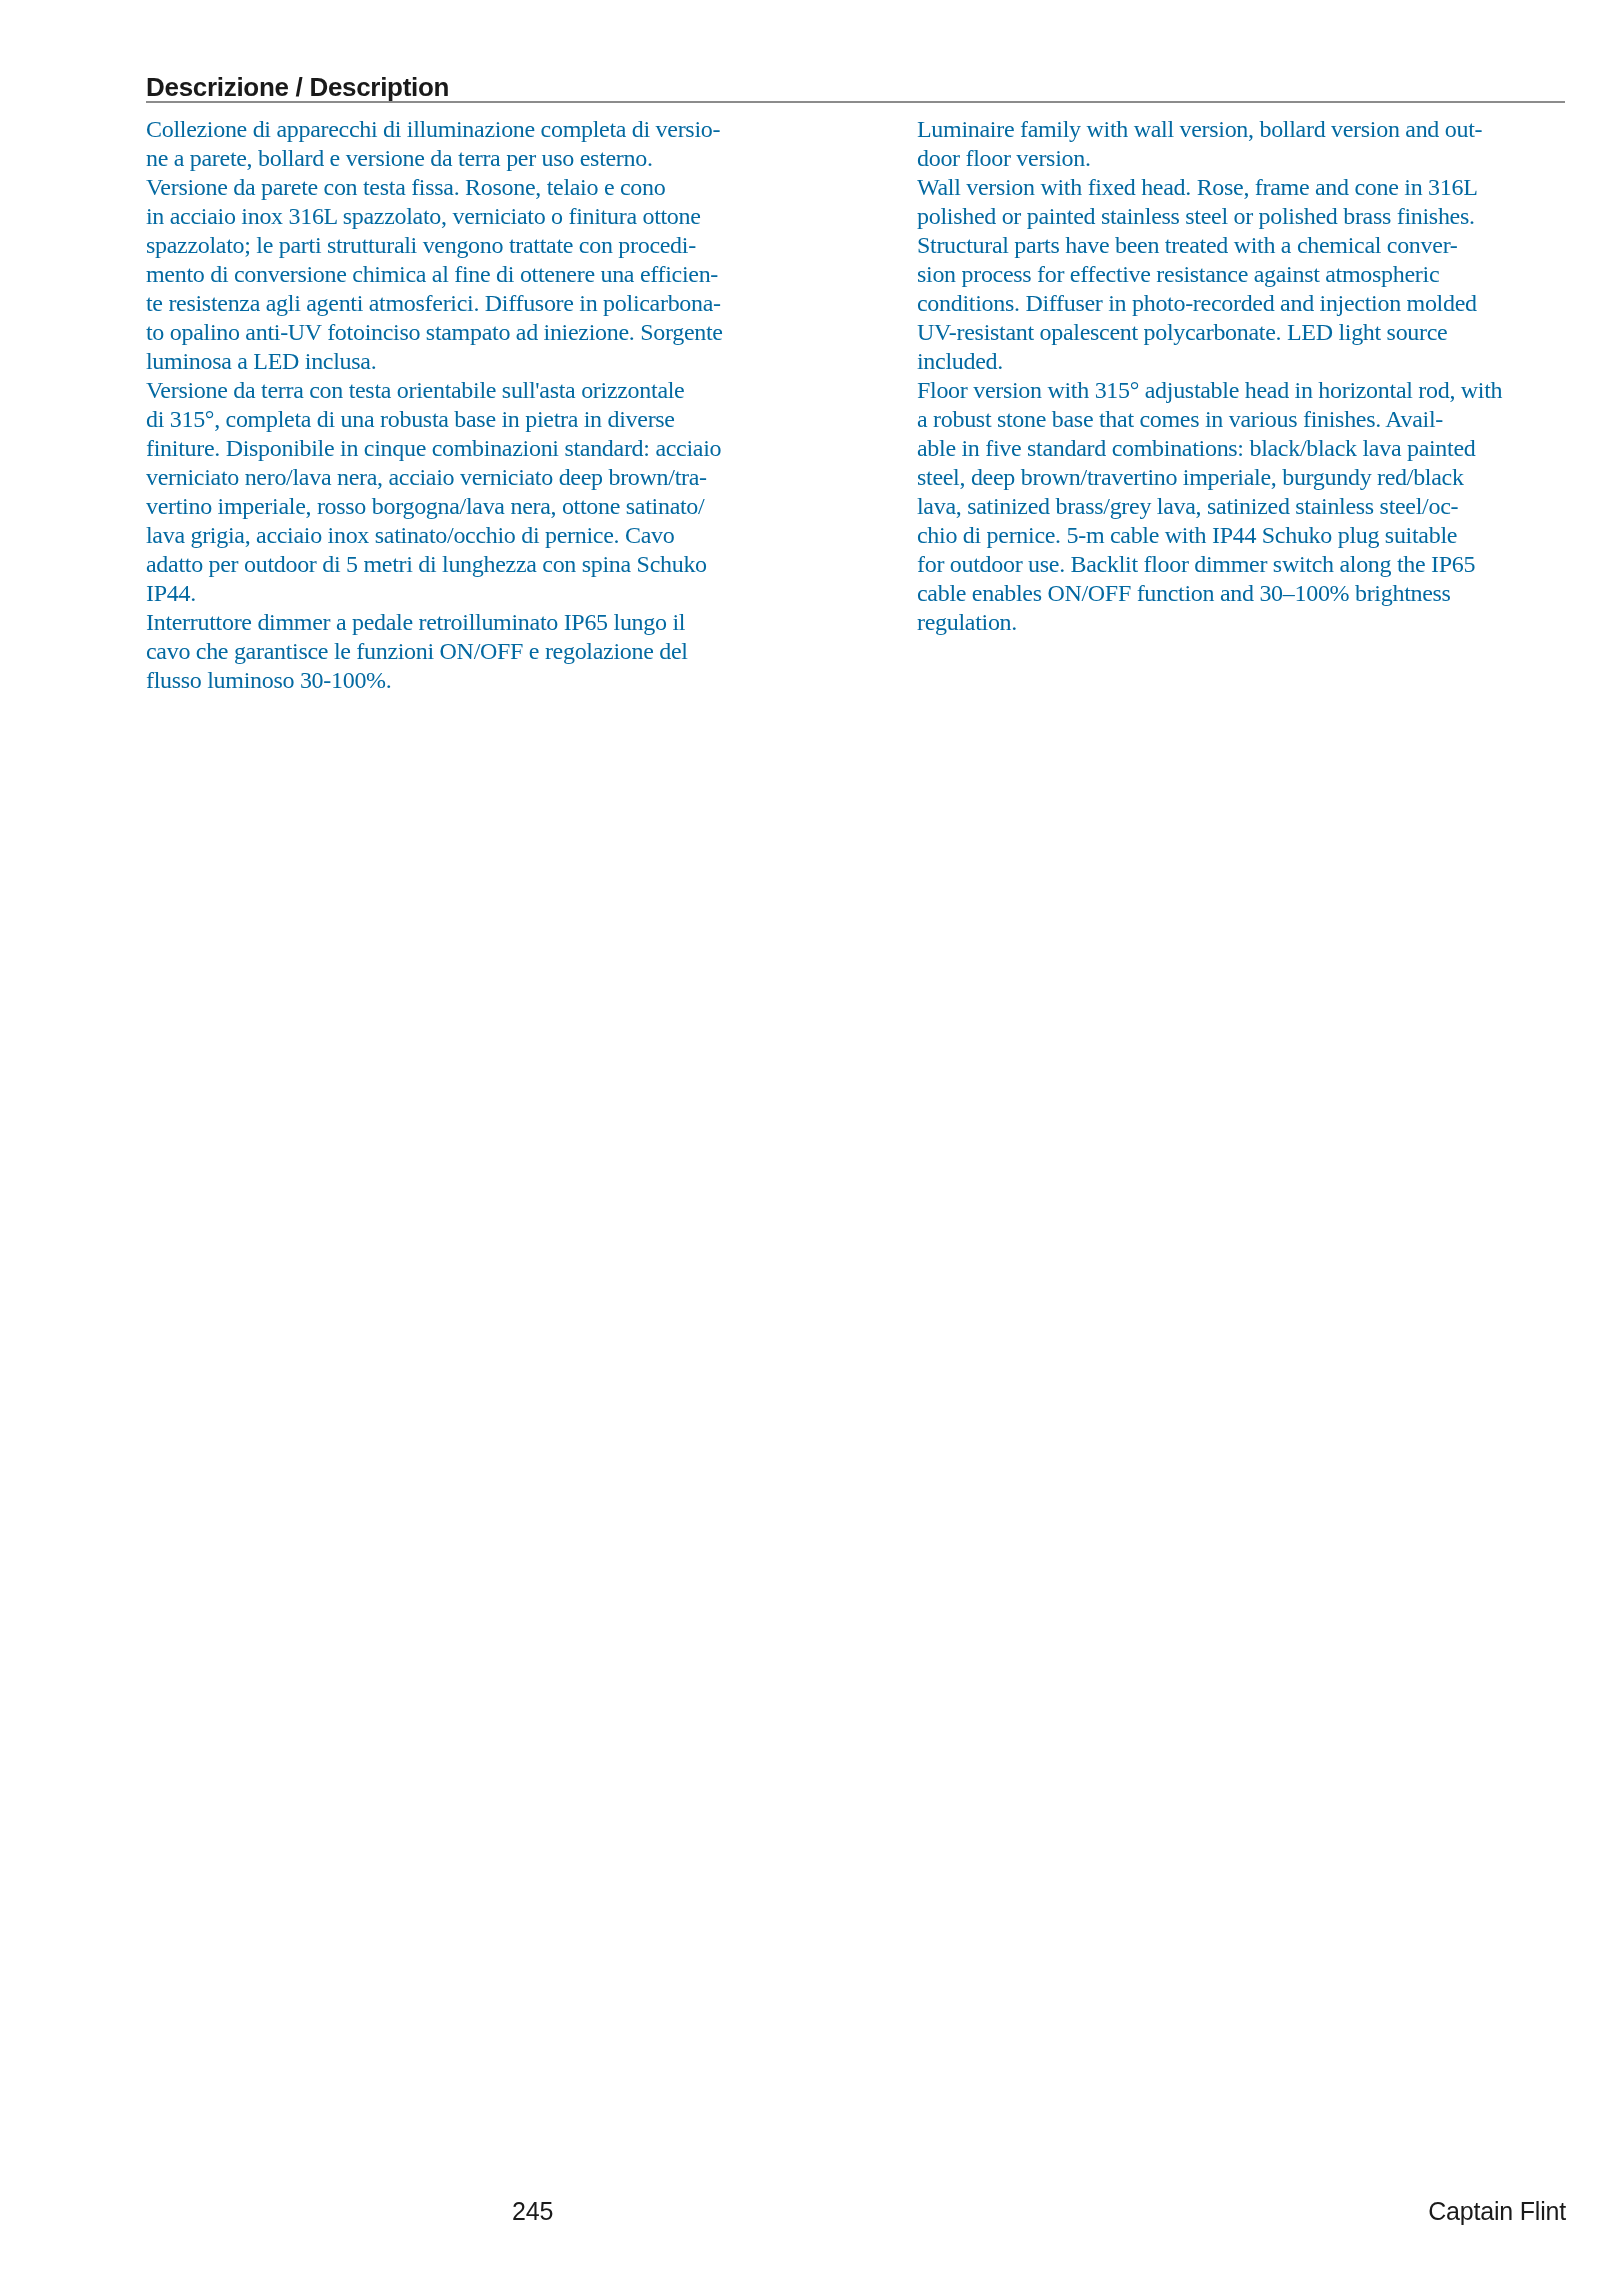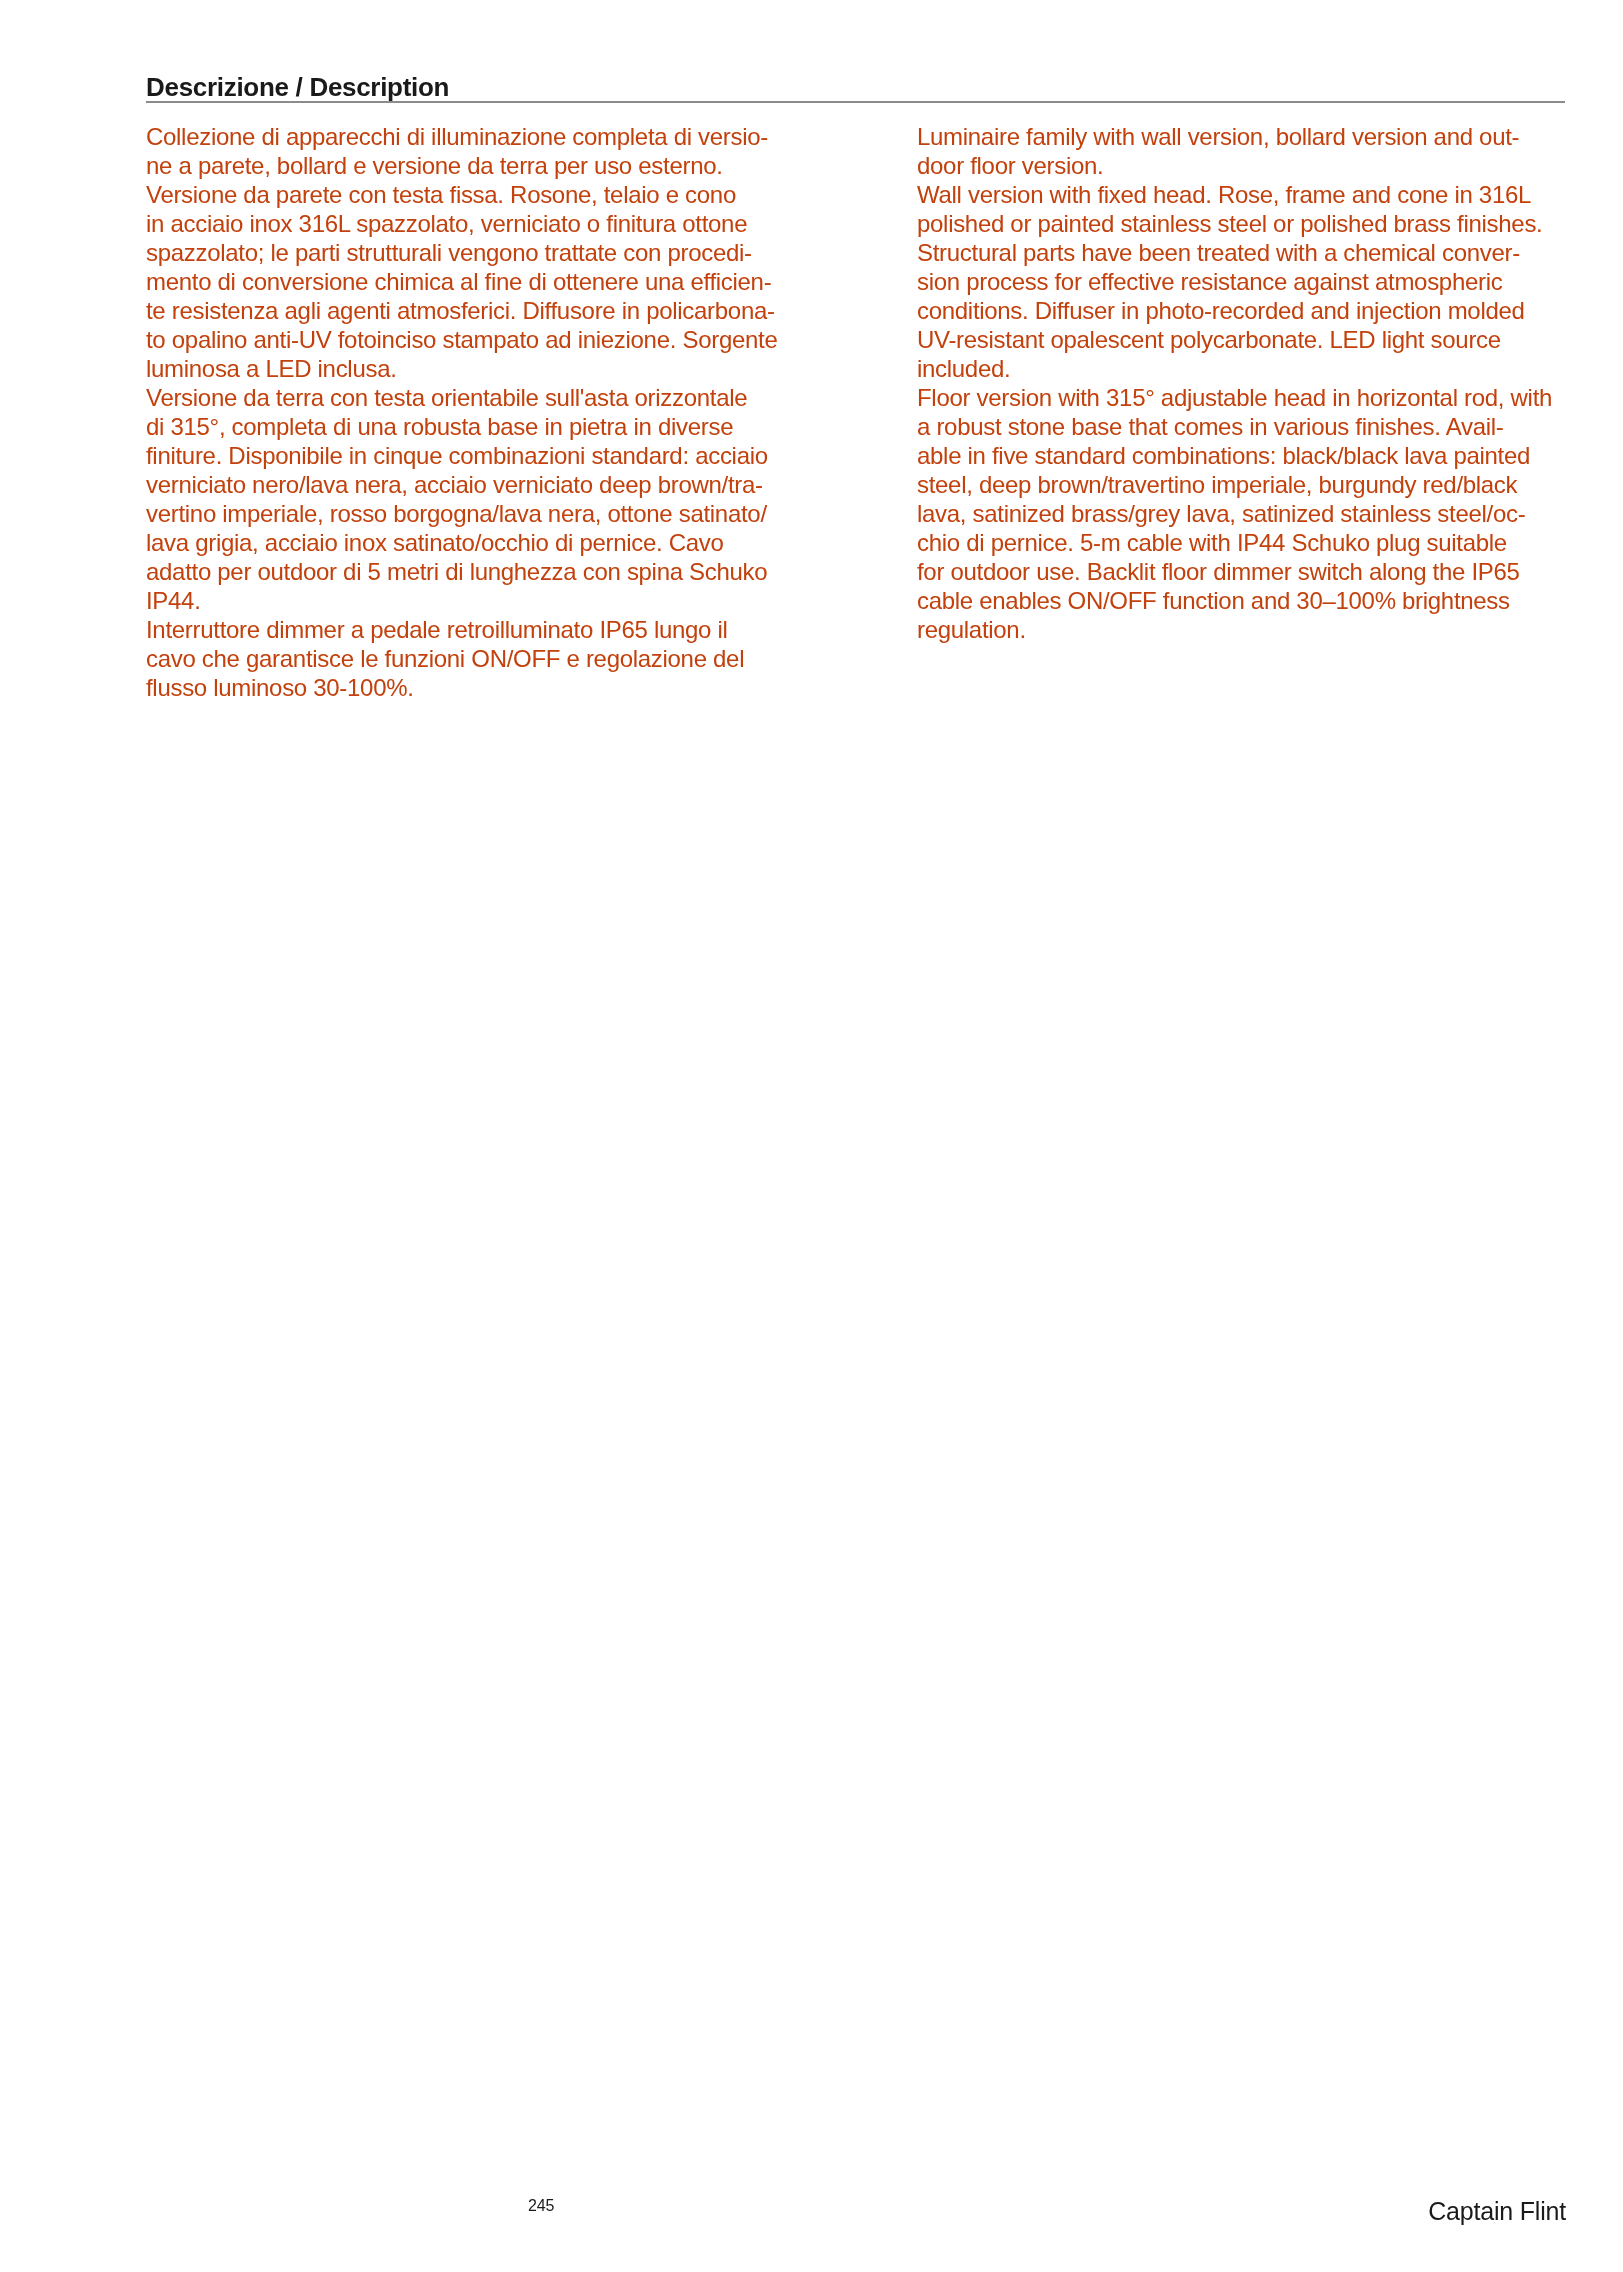--- a/index.html
+++ b/index.html
@@ -28,37 +28,37 @@
   .header-divider {
     position: absolute;
     left: 146px;
     top: 101px;
     width: 1419px;
     height: 1.9px;
     background: #8c8c8c;
   }
   .desc-column {
     position: absolute;
-    top: 122px;
+    top: 115px;
     font-size: 24px;
     line-height: 29px;
     letter-spacing: -0.3px;
     white-space: pre;
-    color: #c2410c;
+    color: #0369a1;
+    font-family: Liberation Serif, serif;
   }
   .desc-column.italian { left: 146px; }
   .desc-column.english { left: 917px; }
   .page-number {
     position: absolute;
     left: 512px;
     top: 2197px;
-    font-size: 16px;
+    font-size: 25px;
     letter-spacing: -0.2px;
     white-space: pre;
-    margin-left: 16px;
   }
   .product-name {
     position: absolute;
     right: 57px;
     top: 2197px;
     font-size: 25px;
     letter-spacing: -0.2px;
     white-space: pre;
     text-align: left;
   }

